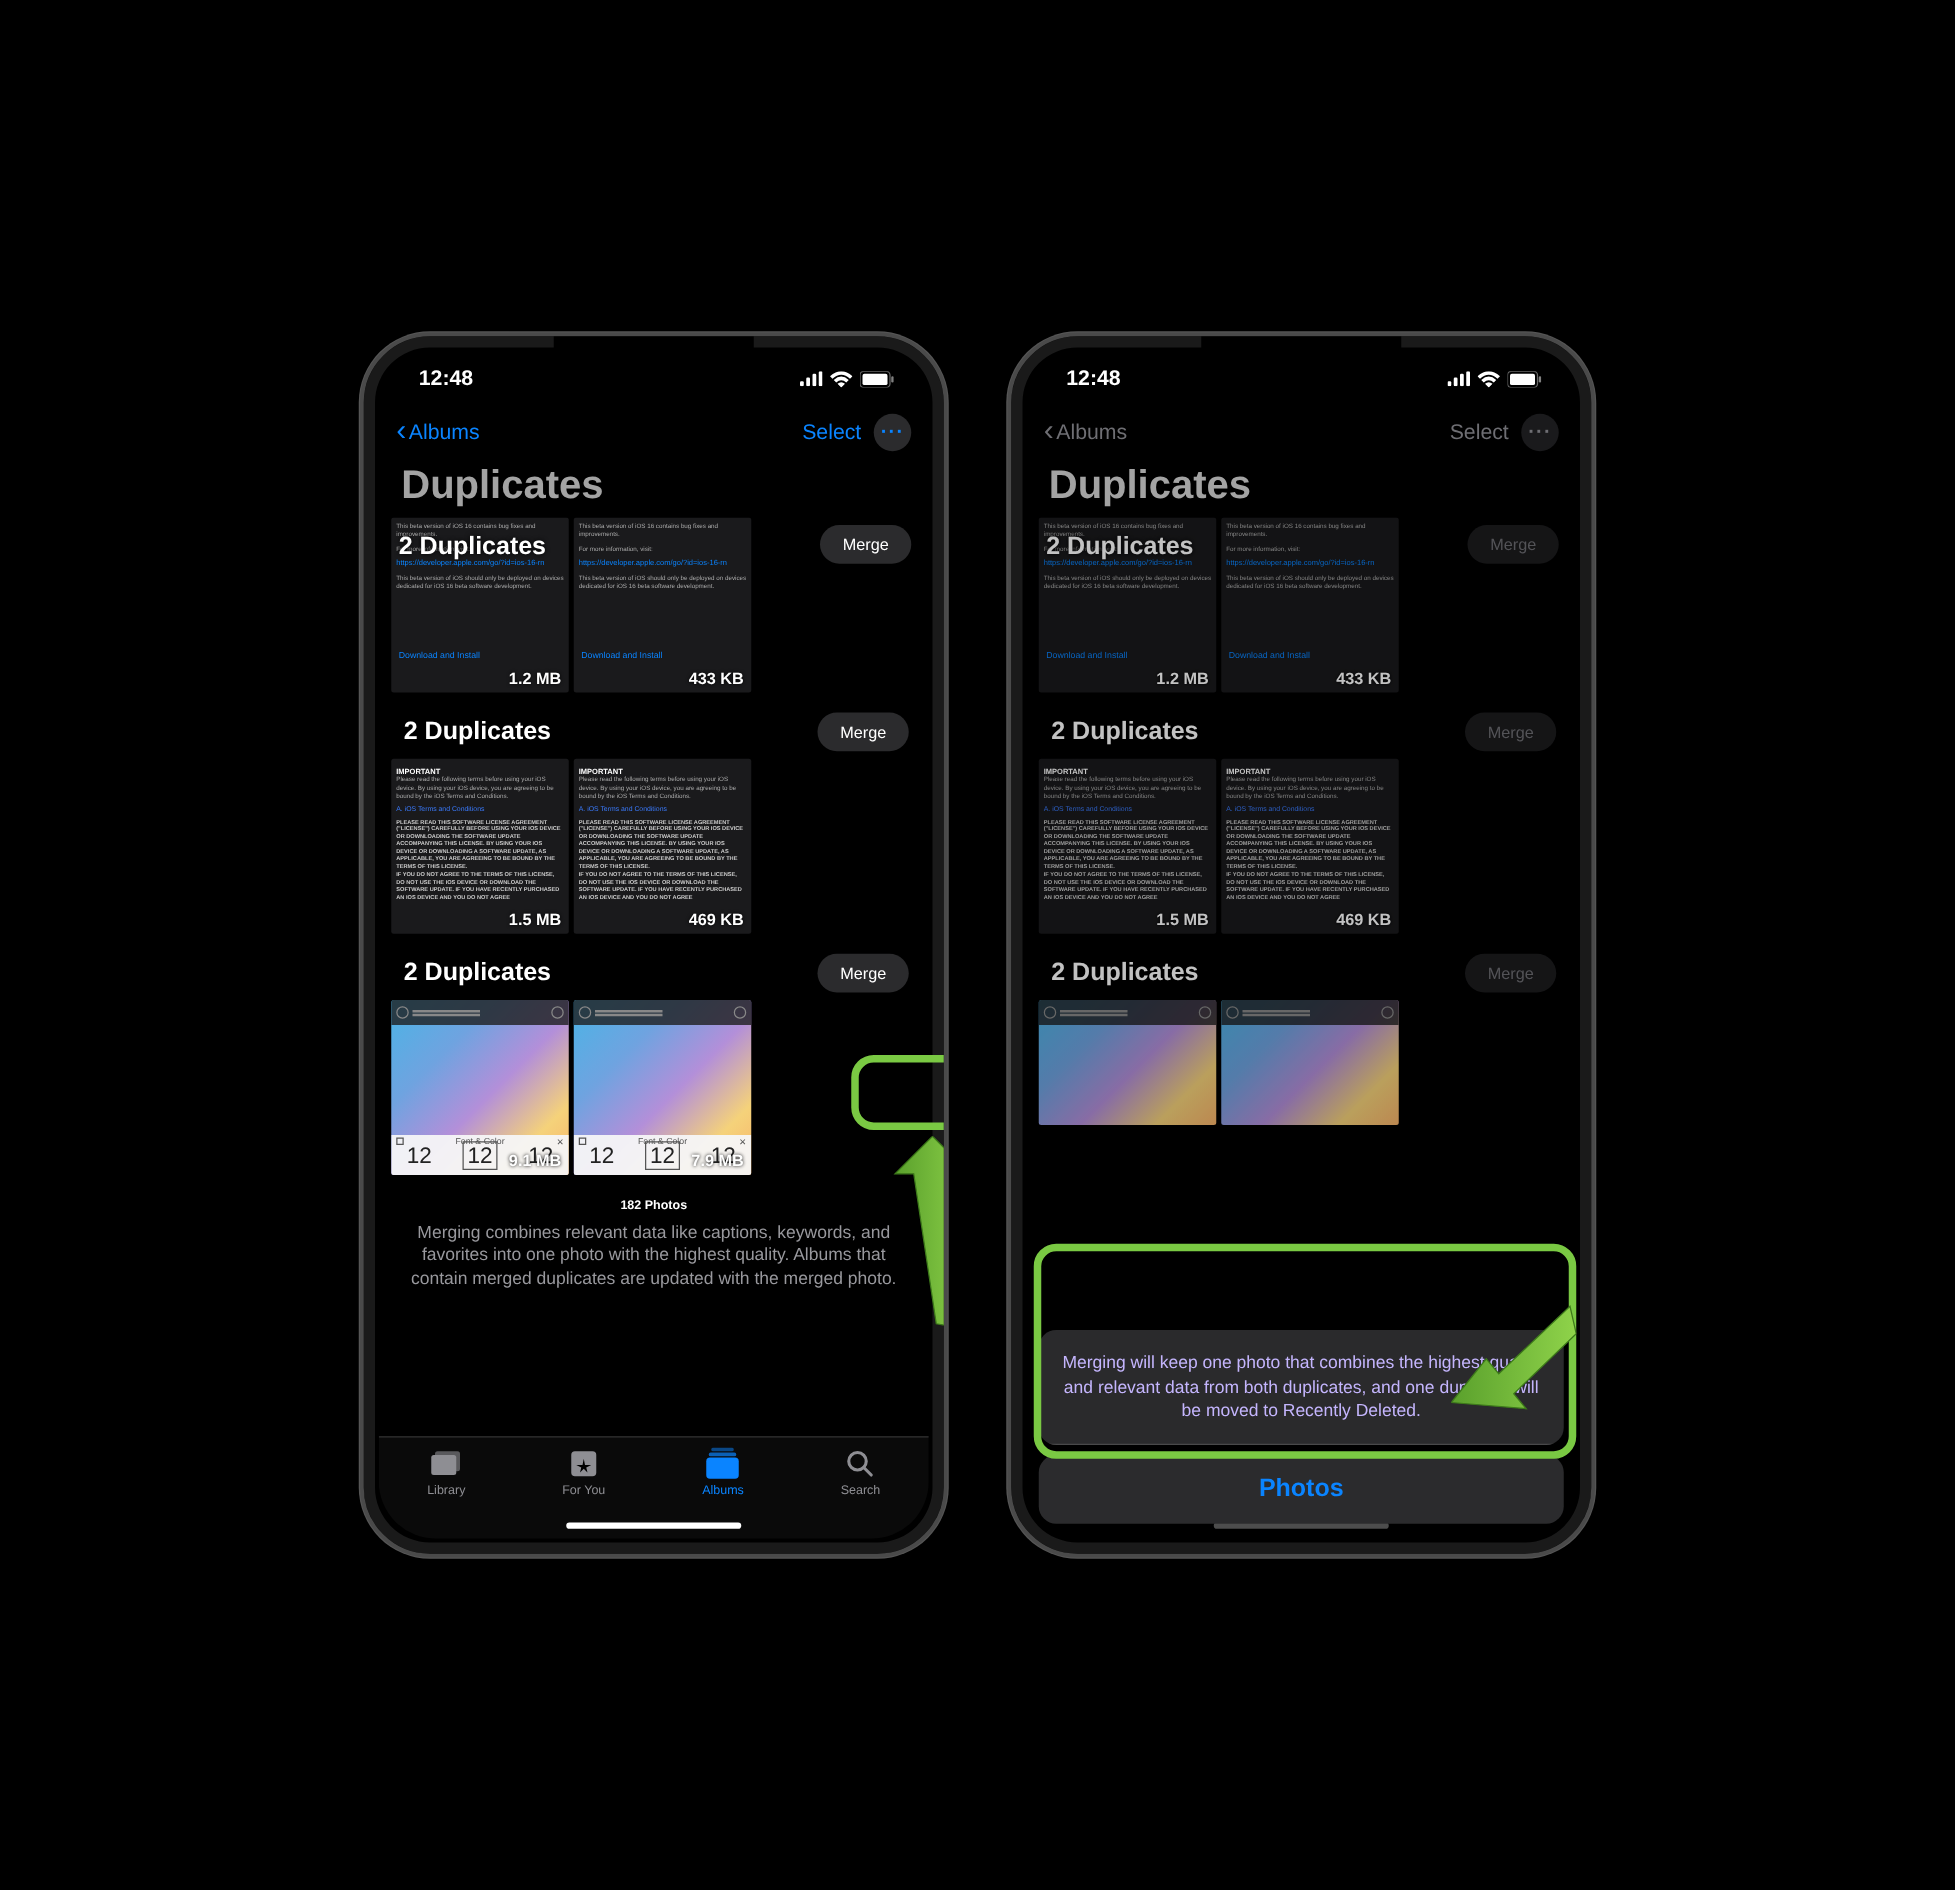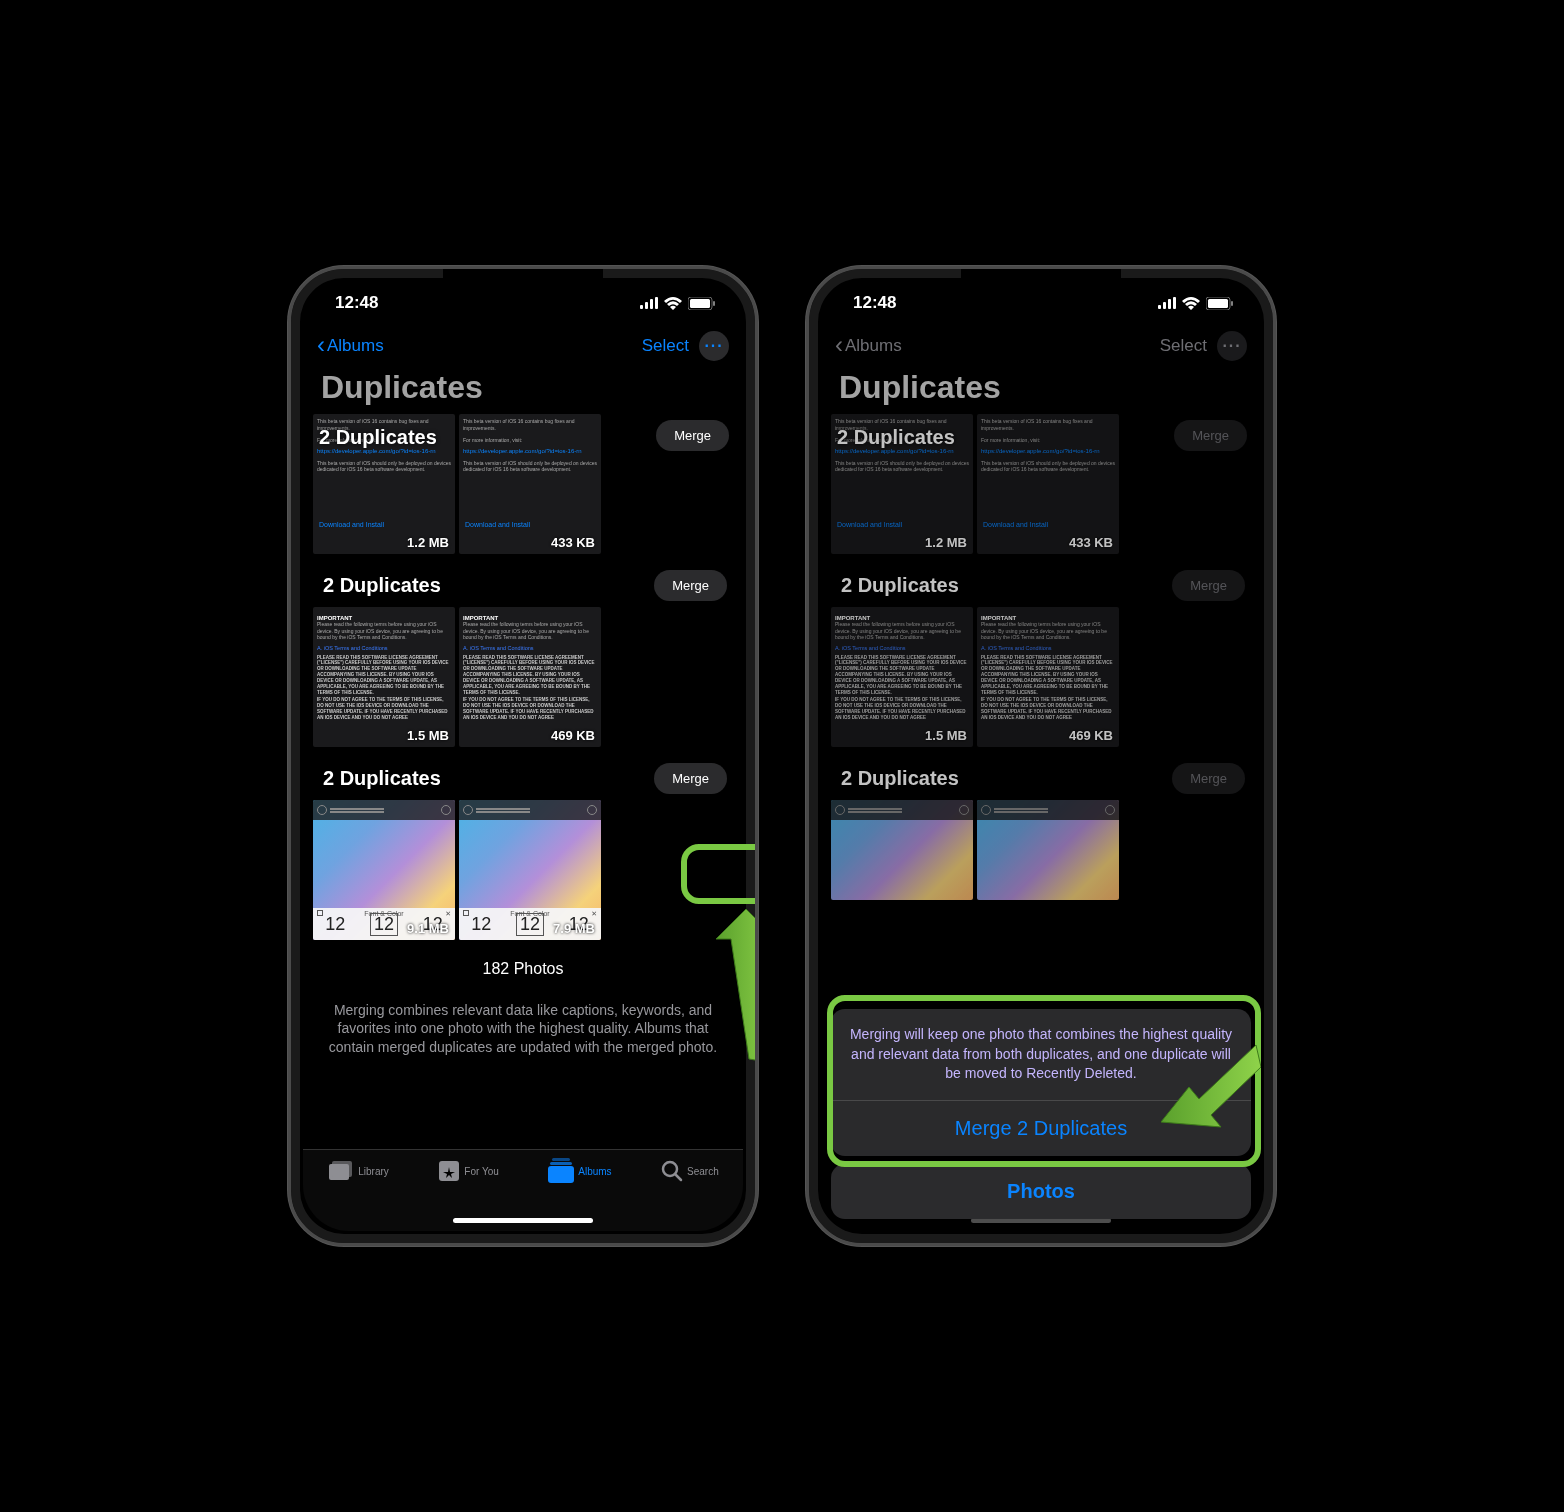--- a/index.html
+++ b/index.html
@@ -122,29 +122,29 @@
   .wp-bottom { position: absolute; bottom: 0; left: 0; right: 0; height: 32px; background: rgba(245,245,247,0.95); display: flex; align-items: center; justify-content: space-around;}
   .wp-bottom .lbl { position: absolute; top: 2px; left: 0; right: 0; text-align: center; font-size: 7px; color: #555;}
   .wp-bottom .num { font-size: 18px; color: #222; font-weight: 400;}
   .wp-bottom .num.boxed { border: 1px solid #555; padding: 0 3px;}
   .wp-bottom .x { position: absolute; top: 2px; right: 4px; font-size: 7px; color: #555;}
   .wp-bottom .d { position: absolute; top: 2px; left: 4px; width: 6px; height: 6px; border: 1px solid #555;}
   .footer-block {
     text-align: center; color: #98989d; font-size: 14px;
     padding: 8px 12px 12px; line-height: 1.35;
   }
-  .footer-block .photo-count { color: #fff; font-size: 16px; font-weight: 400; display: block; margin-bottom: 21px;}
+  .footer-block .photo-count { color: #fff; font-size: 10px; font-weight: 700; display: block; margin-bottom: 4px;}
   .tab-bar {
     height: 82px;
     display: flex; justify-content: space-around; align-items: flex-start;
     padding-top: 8px;
     border-top: 0.5px solid #333;
     background: #0a0a0a;
   }
-  .tab { display: flex; flex-direction: row; align-items: center; gap: 3px; color: #8e8e93; font-size: 10px; cursor: pointer;}
+  .tab { display: flex; flex-direction: column; align-items: center; gap: 3px; color: #8e8e93; font-size: 10px; cursor: pointer;}
   .tab.active { color: #0a84ff; }
   .tab .tab-icon { height: 26px; display: flex; align-items: center; justify-content: center;}
   .home-indicator {
     position: absolute; bottom: 8px; left: 50%; transform: translateX(-50%);
     width: 140px; height: 5px; background: #fff; border-radius: 3px;
   }
   .highlight-box {
     position: absolute;
     border: 6px solid #7ac943;
     border-radius: 18px;
@@ -513,21 +513,20 @@
               </div>
           </div>
         </div>
       </div>
 
       <div class="dimmed-overlay"></div>
 
       <div class="action-sheet">
         <div class="sheet-top">
           <div class="sheet-msg">Merging will keep one photo that combines the highest quality and relevant data from both duplicates, and one duplicate will be moved to Recently Deleted.</div>
-          <div class="sheet-action">Merge 2 Duplicates</div>
         </div>
         <div class="sheet-cancel">Photos</div>
       </div>
     </div>
 
     <div class="home-indicator" style="background:#666"></div>
   </div>
 
   <div class="highlight-box" style="top:726px;left:18px;width:434px;height:172px"></div>
   <svg class="arrow" style="top:758px;left:352px" width="100" height="110" viewBox="0 0 100 110">

